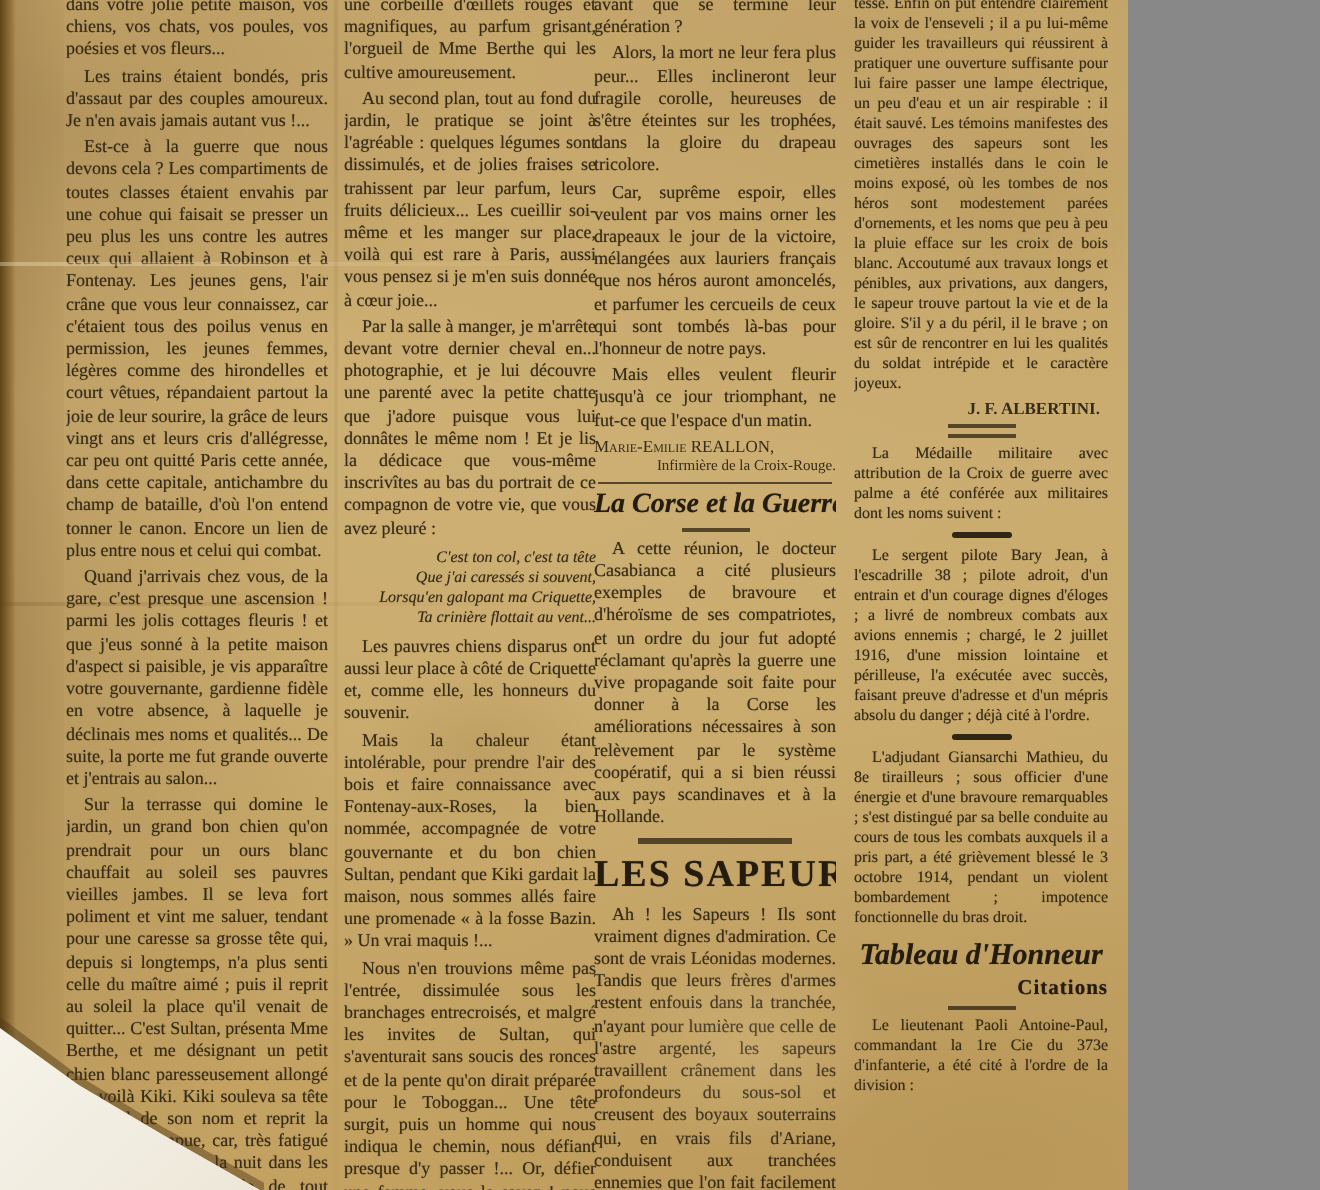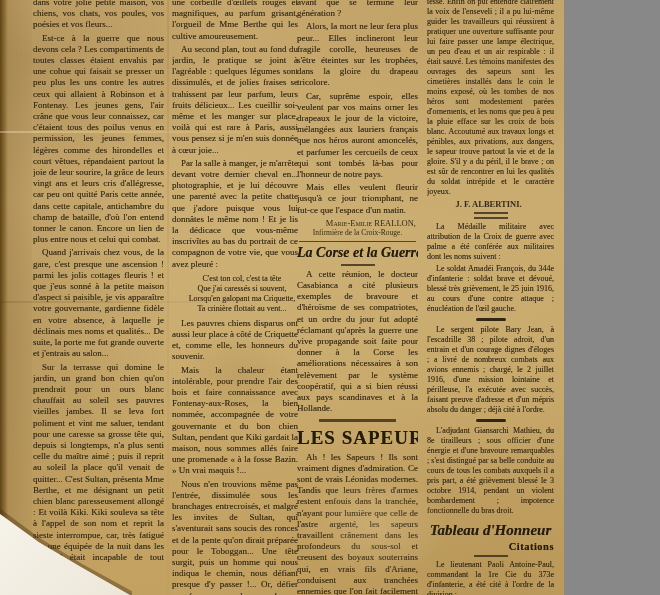--- a/index.html
+++ b/index.html
@@ -16,25 +16,25 @@
       linear-gradient(180deg,#c9aa6e 0%,#c7a86a 55%,#c2a161 100%);
   }
   .col{
     position:absolute;top:-3px;height:601px;overflow:hidden;
     text-align:justify;text-justify:inter-word;hyphens:auto;
   }
   .col p{margin:0 0 2px;text-indent:9px;font-size:9px;line-height:11.2px;
     text-shadow:0 0 0.5px rgba(55,44,27,0.55);}
   .col.small p{font-size:8px;line-height:10px;}
   p.noindent{text-indent:0;}
-  .verse{font-size:8px;line-height:10.2px;padding:2px 0 3px 14px;
-    text-align:center;text-shadow:0 0 0.4px rgba(55,44,27,0.5);}
-  .sig{font-size:8.5px;text-align:right;margin:1px 2px 0 0;font-variant:small-caps;}
-  .sig-role{font-size:7.5px;text-align:center;margin:0 0 4px;}
-  .sig-strong{font-size:8.5px;text-align:center;font-weight:bold;margin:2px 4px 3px 0;}
+  .verse{font-size:8px;line-height:10.2px;font-style:italic;padding:2px 0 3px 14px;
+    text-align:right;text-shadow:0 0 0.4px rgba(55,44,27,0.5);}
+  .sig{font-size:8.5px;text-align:left;margin:1px 2px 0 0;font-variant:small-caps;}
+  .sig-role{font-size:7.5px;text-align:right;margin:0 0 4px;}
+  .sig-strong{font-size:8.5px;text-align:right;font-weight:bold;margin:2px 4px 3px 0;}
   h2,h3{margin:0;color:#241c0e;white-space:nowrap;text-shadow:0 0 0.5px rgba(36,28,14,0.6);}
   .h-corse{font-size:14px;font-weight:bold;font-style:italic;text-align:center;margin:3px 0 1px;}
   .h-sapeurs{font-size:19px;font-weight:bold;letter-spacing:1px;text-align:center;margin:5px 0 3px;}
   .h-medaille{font-size:15.5px;font-weight:bold;font-style:italic;text-align:center;margin:4px 0 1px;}
   .h-tableau{font-size:15px;font-weight:bold;font-style:italic;text-align:center;margin:6px 0 2px;}
   .h-citations{font-size:10.5px;text-align:center;letter-spacing:0.5px;margin:2px 0 1px;}
   .h-adjudant{font-size:13.5px;font-weight:bold;margin:2px 0 3px;}
   .h-gazette{font-size:24px;font-weight:bold;font-style:italic;margin:2px 0 2px;}
   .h-sub{font-size:11px;font-weight:bold;margin:3px 0 2px;display:inline-block;
     border-bottom:1px solid rgba(45,35,18,0.8);padding-bottom:1px;}
@@ -70,20 +70,21 @@
     clip-path:polygon(0 8%,30% 40%,62% 68%,100% 100%,0 100%);
     background:linear-gradient(135deg,#f6f3ea,#ece7d8);pointer-events:none;}
 </style>
 </head>
 <body>
 
 <div class="page">
 
   <section class="col" style="left:33px;width:131px;">
     <p class="noindent">dans votre jolie petite maison, vos chiens, vos chats, vos poules, vos poésies et vos fleurs...</p>
+    <p>Les trains étaient bondés, pris d'assaut par des couples amoureux. Je n'en avais jamais autant vus !...</p>
     <p>Est-ce à la guerre que nous devons cela ? Les compartiments de toutes classes étaient envahis par une cohue qui faisait se presser un peu plus les uns contre les autres ceux qui allaient à Robinson et à Fontenay. Les jeunes gens, l'air crâne que vous leur connaissez, car c'étaient tous des poilus venus en permission, les jeunes femmes, légères comme des hirondelles et court vêtues, répandaient partout la joie de leur sourire, la grâce de leurs vingt ans et leurs cris d'allégresse, car peu ont quitté Paris cette année, dans cette capitale, antichambre du champ de bataille, d'où l'on entend tonner le canon. Encore un lien de plus entre nous et celui qui combat.</p>
     <p>Quand j'arrivais chez vous, de la gare, c'est presque une ascension ! parmi les jolis cottages fleuris ! et que j'eus sonné à la petite maison d'aspect si paisible, je vis apparaître votre gouvernante, gardienne fidèle en votre absence, à laquelle je déclinais mes noms et qualités... De suite, la porte me fut grande ouverte et j'entrais au salon...</p>
     <p>Sur la terrasse qui domine le jardin, un grand bon chien qu'on prendrait pour un ours blanc chauffait au soleil ses pauvres vieilles jambes. Il se leva fort poliment et vint me saluer, tendant pour une caresse sa grosse tête qui, depuis si longtemps, n'a plus senti celle du maître aimé ; puis il reprit au soleil la place qu'il venait de quitter... C'est Sultan, présenta Mme Berthe, et me désignant un petit chien blanc paresseusement allongé : Et voilà Kiki. Kiki souleva sa tête à l'appel de son nom et reprit la sieste interrompue, car, très fatigué par une équipée de la nuit dans les bois, il était incapable de tout mouvement.</p>
   </section>
 
   <section class="col" style="left:172px;width:126px;">
     <p class="noindent">une corbeille d'œillets rouges et magnifiques, au parfum grisant, l'orgueil de Mme Berthe qui les cultive amoureusement.</p>
     <p>Au second plan, tout au fond du jardin, le pratique se joint à l'agréable : quelques légumes sont dissimulés, et de jolies fraises se trahissent par leur parfum, leurs fruits délicieux... Les cueillir soi-même et les manger sur place, voilà qui est rare à Paris, aussi vous pensez si je m'en suis donnée à cœur joie...</p>
     <p>Par la salle à manger, je m'arrête devant votre dernier cheval en... photographie, et je lui découvre une parenté avec la petite chatte que j'adore puisque vous lui donnâtes le même nom ! Et je lis la dédicace que vous-même inscrivîtes au bas du portrait de ce compagnon de votre vie, que vous avez pleuré :</p>
     <div class="verse">
@@ -112,21 +113,20 @@
     <h2 class="h-sapeurs">LES SAPEURS</h2>
     <p>Ah ! les Sapeurs ! Ils sont vraiment dignes d'admiration. Ce sont de vrais Léonidas modernes. Tandis que leurs frères d'armes restent enfouis dans la tranchée, n'ayant pour lumière que celle de l'astre argenté, les sapeurs travaillent crânement dans les profondeurs du sous-sol et creusent des boyaux souterrains qui, en vrais fils d'Ariane, conduisent aux tranchées ennemies que l'on fait facilement sauter. La bêche et la pioche sont l'arme exclusive de ces ouvriers infatigables, aux mains salies, tannées et calleuses, qui accomplissent des travaux héroïques devant lesquels l'histoire restera un jour en admiration.</p>
   </section>
 
   <section class="col small" style="left:427px;width:127px;">
     <p class="noindent">tesse. Enfin on put entendre clairement la voix de l'enseveli ; il a pu lui-même guider les travailleurs qui réussirent à pratiquer une ouverture suffisante pour lui faire passer une lampe électrique, un peu d'eau et un air respirable : il était sauvé. Les témoins manifestes des ouvrages des sapeurs sont les cimetières installés dans le coin le moins exposé, où les tombes de nos héros sont modestement parées d'ornements, et les noms que peu à peu la pluie efface sur les croix de bois blanc. Accoutumé aux travaux longs et pénibles, aux privations, aux dangers, le sapeur trouve partout la vie et de la gloire. S'il y a du péril, il le brave ; on est sûr de rencontrer en lui les qualités du soldat intrépide et le caractère joyeux.</p>
     <div class="sig-strong">J. F. ALBERTINI.</div>
     <div class="rule short"></div>
     <div class="rule short"></div>
     <p>La Médaille militaire avec attribution de la Croix de guerre avec palme a été conférée aux militaires dont les noms suivent :</p>
-    <p>Le soldat Amadéi François, du 344e d'infanterie : soldat brave et dévoué, blessé très grièvement, le 25 juin 1916, au cours d'une contre attaque ; énucléation de l'œil gauche.</p>
     <div class="orn"></div>
     <p>Le sergent pilote Bary Jean, à l'escadrille 38 ; pilote adroit, d'un entrain et d'un courage dignes d'éloges ; a livré de nombreux combats aux avions ennemis ; chargé, le 2 juillet 1916, d'une mission lointaine et périlleuse, l'a exécutée avec succès, faisant preuve d'adresse et d'un mépris absolu du danger ; déjà cité à l'ordre.</p>
     <div class="orn"></div>
     <p>L'adjudant Giansarchi Mathieu, du 8e tirailleurs ; sous officier d'une énergie et d'une bravoure remarquables ; s'est distingué par sa belle conduite au cours de tous les combats auxquels il a pris part, a été grièvement blessé le 3 octobre 1914, pendant un violent bombardement ; impotence fonctionnelle du bras droit.</p>
     <h2 class="h-tableau">Tableau d'Honneur</h2>
     <h3 class="h-citations center">Citations</h3>
     <div class="rule short"></div>
     <p>Le lieutenant Paoli Antoine-Paul, commandant la 1re Cie du 373e d'infanterie, a été cité à l'ordre de la division :</p>
 
   </section>

